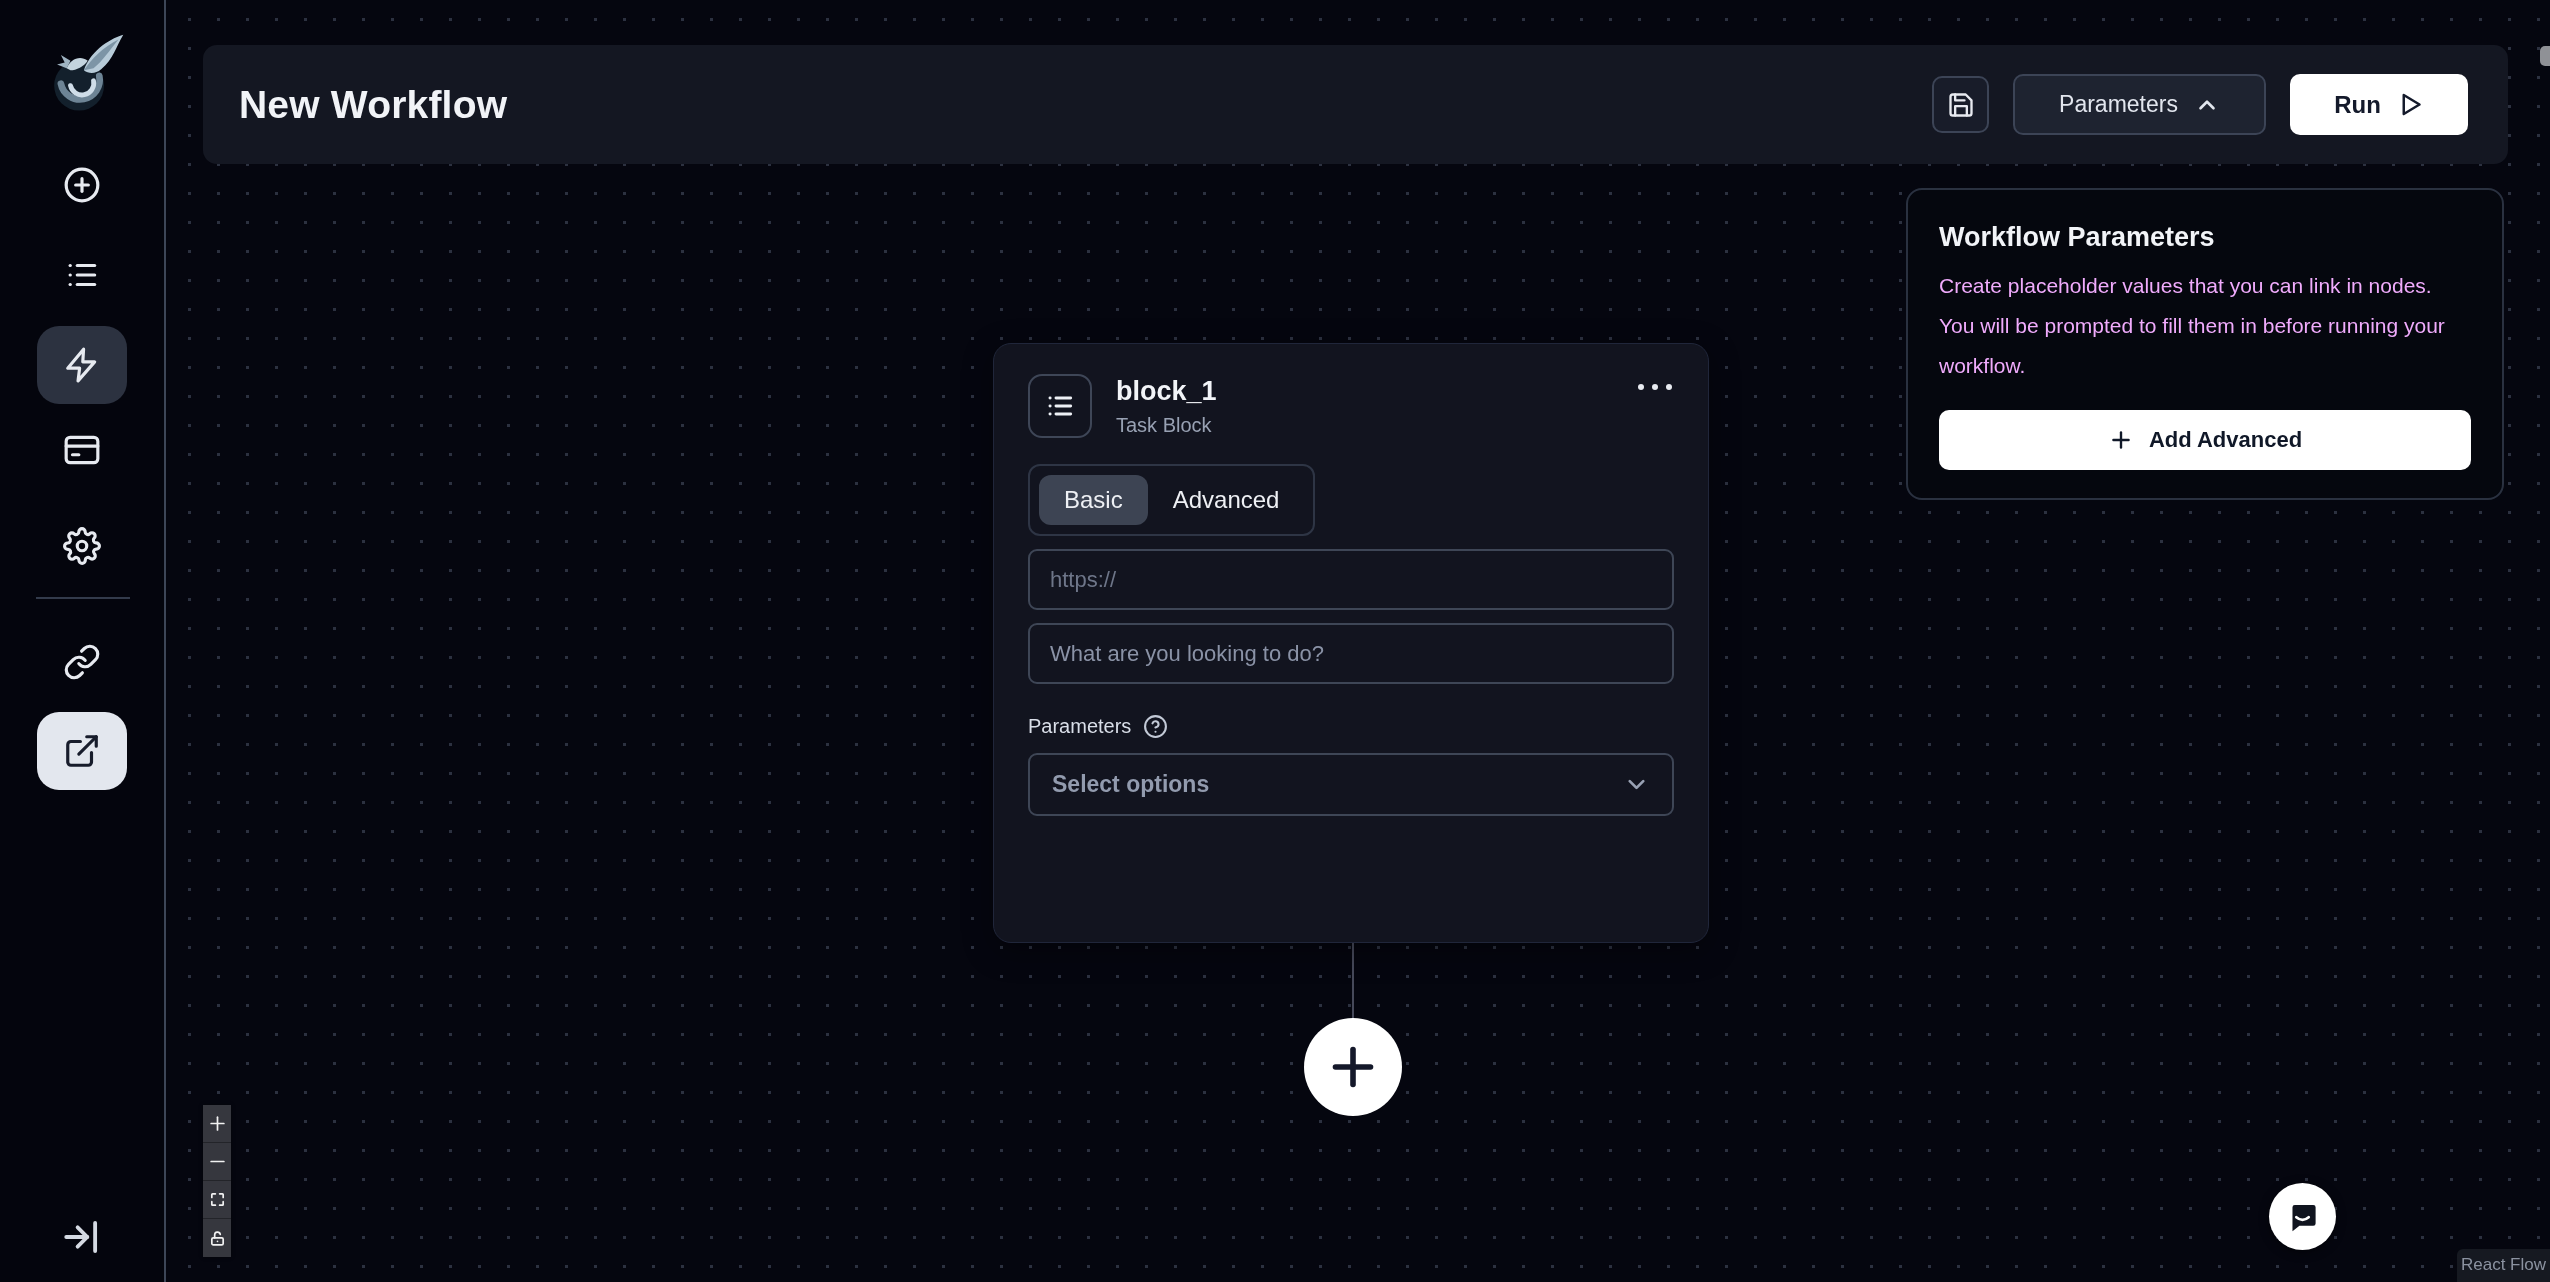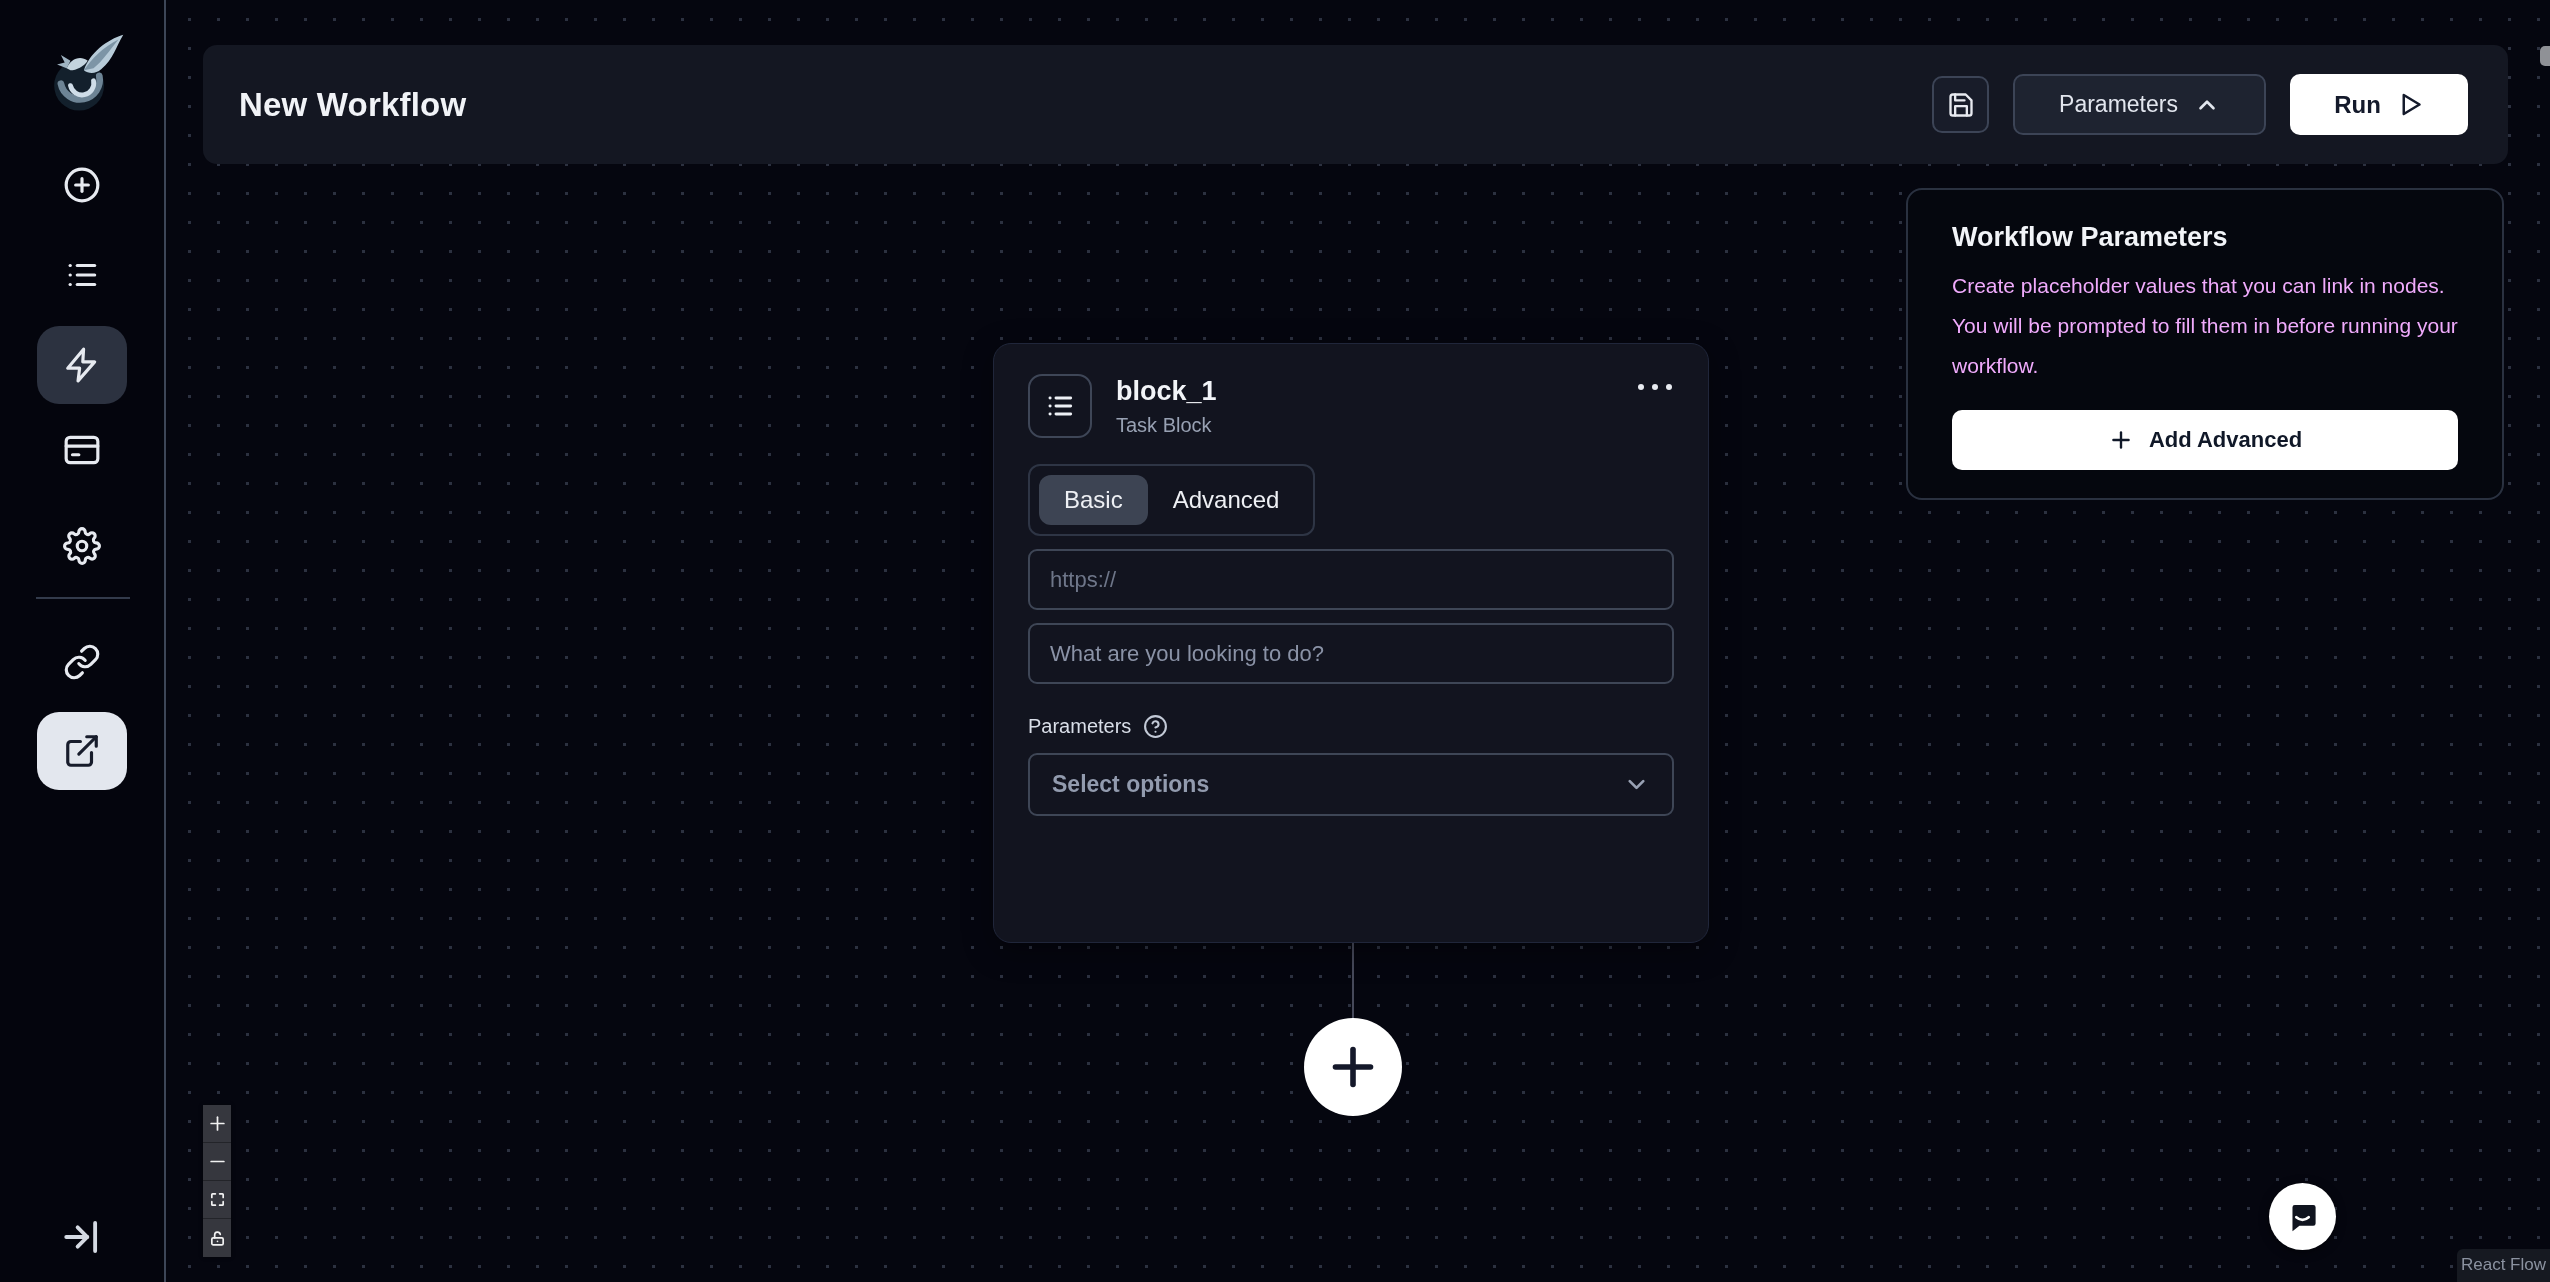--- a/index.html
+++ b/index.html
@@ -39,21 +39,21 @@
     background-image:radial-gradient(circle,#2c3140 1.6px,transparent 1.8px);
     background-size:29px 29px; background-position:7px 5px;
   }
 
   
   .header {
     position:absolute; left:35px; top:45px; width:2305px; height:119px;
     background:#141722; border-radius:14px;
     display:flex; align-items:center; padding:0 40px 0 36px; z-index:4;
   }
-  .header-title { font-size:33px; font-weight:600; color:#f1f3f7; letter-spacing:.2px; }
+  .header-title { font-size:39px; font-weight:600; color:#f1f3f7; letter-spacing:.2px; }
   .header-right { margin-left:auto; display:flex; align-items:center; gap:24px; }
   .icon-btn {
     width:57px; height:57px; border:2px solid #3c4456; border-radius:10px;
     display:flex; align-items:center; justify-content:center; background:#181c29; cursor:pointer;
   }
   .icon-btn svg { width:28px; height:28px; stroke:#e8eaf0; stroke-width:2; fill:none;
     stroke-linecap:round; stroke-linejoin:round; }
   .params-btn {
     height:61px; width:253px; border:2px solid #3c4456; border-radius:10px; background:#1e2330;
     display:flex; align-items:center; justify-content:center; gap:16px; cursor:pointer;
@@ -117,21 +117,21 @@
   .add-node-btn {
     position:absolute; left:1136px; top:1018px; width:98px; height:98px; border-radius:50%;
     background:#ffffff; border:none; display:flex; align-items:center; justify-content:center;
     cursor:pointer; z-index:3;
   }
   .add-node-btn svg { width:56px; height:56px; stroke:#14182a; stroke-width:2.4; fill:none; stroke-linecap:round; }
 
   
   .wf-panel {
     position:absolute; left:1738px; top:188px; width:598px; height:312px;
-    background:#05070e; border:2px solid #2a3140; border-radius:16px; padding:32px 44px; z-index:4;
+    background:#05070e; border:2px solid #2a3140; border-radius:16px; padding:32px 31px; z-index:4;
   }
   .wf-title { font-size:27px; font-weight:600; color:#f2f4f8; }
   .wf-desc { margin-top:13px; font-size:21px; line-height:40px; color:#f0abfc; }
   .add-param-btn {
     margin-top:24px; width:100%; height:60px; background:#ffffff; border:none; border-radius:10px;
     display:flex; align-items:center; justify-content:center; gap:15px; cursor:pointer;
     font-size:22px; font-weight:700; color:#101828;
   }
   .add-param-btn svg { width:26px; height:26px; stroke:#101828; stroke-width:2.2; fill:none; stroke-linecap:round; }
 

